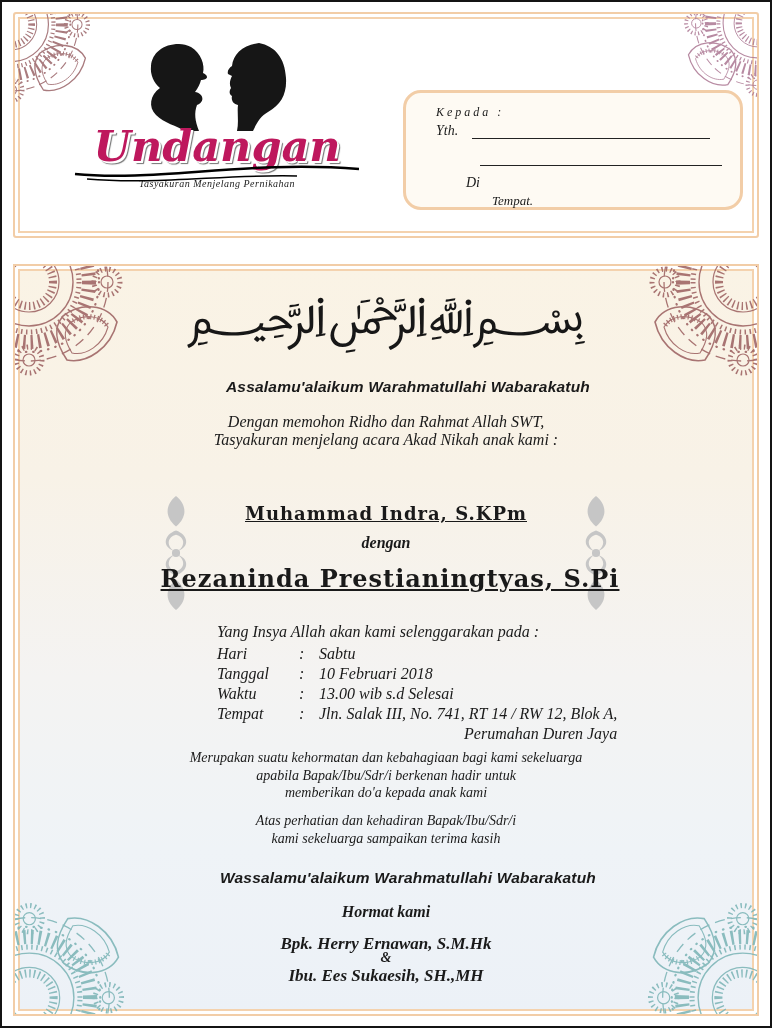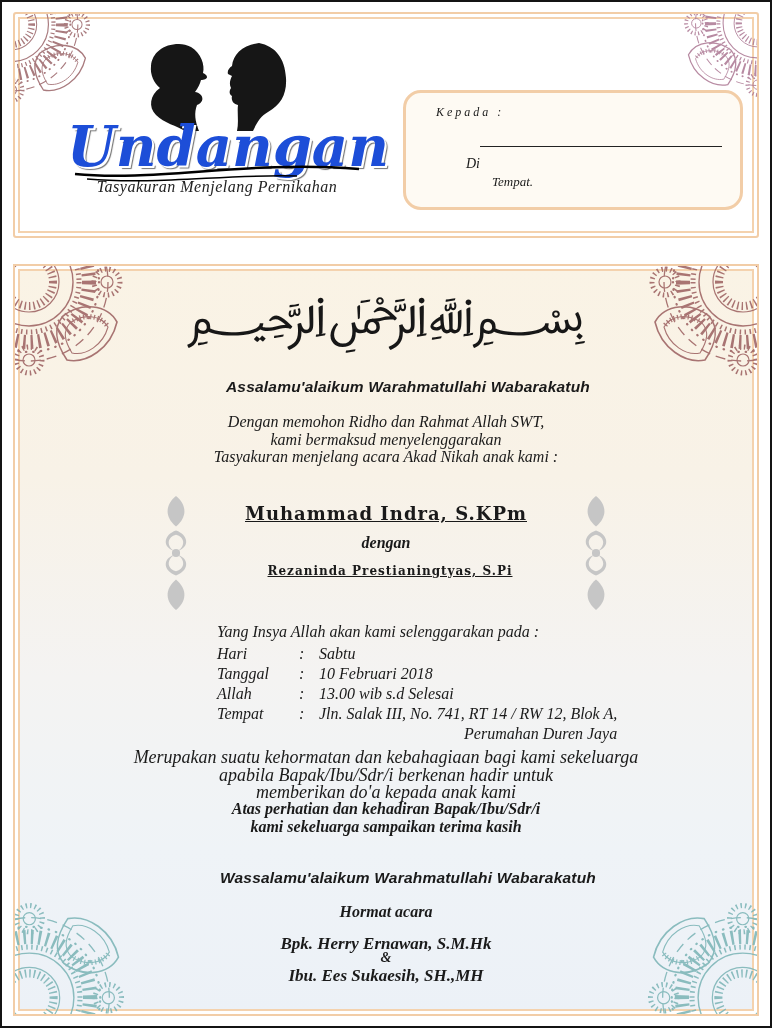--- a/index.html
+++ b/index.html
@@ -16,23 +16,23 @@
   .h-tl{left:-22px;top:-8px;color:#9a6468;}
   .h-tr{right:-18px;top:-8px;color:#ab7692;transform:scaleX(-1);}
   .b-tl{left:-8px;top:-6px;color:#9b5f5f;}
   .b-tr{right:-8px;top:-6px;color:#9b5f5f;transform:scaleX(-1);}
   .b-bl{left:-8px;bottom:-6px;color:#79b3b5;transform:scaleY(-1);}
   .b-br{right:-8px;bottom:-6px;color:#79b3b5;transform:scale(-1,-1);}
 
   
   .silhouettes{position:absolute;left:108px;top:24px;width:190px;height:100px;}
   .logo-wrap{position:absolute;left:52px;top:106px;width:300px;text-align:center;}
-  .logo-title{font-family:"DejaVu Serif",serif;font-style:italic;font-weight:bold;font-size:56px;letter-spacing:0px;line-height:52px;color:#1d4ed8;text-shadow:2px 2px 0 #fff,3px 3px 1px rgba(0,0,0,.55);}
+  .logo-title{font-family:"DejaVu Serif",serif;font-style:italic;font-weight:bold;font-size:43px;letter-spacing:0px;line-height:52px;color:#be185d;text-shadow:2px 2px 0 #fff,3px 3px 1px rgba(0,0,0,.55);}
   .logo-swoosh{position:absolute;left:0;top:40px;width:300px;height:22px;}
-  .logo-subtitle{margin-top:6px;font-style:italic;font-size:16px;letter-spacing:.5px;color:#222;}
+  .logo-subtitle{margin-top:6px;font-style:italic;font-size:10px;letter-spacing:.5px;color:#222;}
 
   .kepada-box{position:absolute;left:388px;top:76px;width:340px;height:120px;box-sizing:border-box;border:3px solid #f2cda7;border-radius:18px;background:#fefaf3;font-style:italic;}
   .kepada-label{margin:12px 0 0 30px;font-size:12px;letter-spacing:3px;}
   .yth-row{display:flex;align-items:flex-end;margin:3px 0 0 30px;}
   .yth-label{font-size:14px;}
   .blank-line{border-bottom:1.5px solid #222;height:13px;}
   .line1{width:238px;margin-left:14px;}
   .line2{width:242px;margin:13px 0 0 74px;}
   .di-label{margin:9px 0 0 60px;font-size:14px;}
   .tempat-label{margin:2px 0 0 86px;font-size:13px;}
@@ -41,35 +41,35 @@
   .content{position:absolute;left:0;top:0;right:0;bottom:0;}
   .blk{position:absolute;left:0;right:0;text-align:center;}
   .script{font-family:"Liberation Serif",serif;font-style:italic;}
   .salam{font-family:"Liberation Sans",sans-serif;font-weight:bold;font-style:italic;font-size:15.5px;letter-spacing:.2px;padding-left:44px;}
 
   .bismillah{top:6px;font-family:"DejaVu Sans",sans-serif;font-size:52px;line-height:86px;color:#171717;}
   .salam-open{top:112px;}
   .intro{top:147px;font-size:16px;line-height:17.5px;}
   .groom{top:237px;font-size:18px;font-weight:bold;letter-spacing:1px;text-decoration:underline;font-family:"DejaVu Serif",serif;}
   .conj{top:268px;font-size:16px;font-weight:bold;}
-  .bride{top:298px;font-size:12px;font-weight:bold;letter-spacing:1px;text-decoration:underline;font-family:"DejaVu Serif",serif;margin-left:8px;}
+  .bride{top:298px;font-size:24px;font-weight:bold;letter-spacing:1px;text-decoration:underline;font-family:"DejaVu Serif",serif;margin-left:8px;}
   .flourish{position:absolute;width:46px;height:118px;top:228px;color:#c6c6c6;}
   .f-left{left:138px;}
   .f-right{right:138px;transform:scaleX(-1);}
 
   .schedule{position:absolute;left:202px;top:356px;text-align:left;font-size:16px;line-height:20px;}
   .sch-intro{font-style:italic;margin-bottom:2px;}
   .sch-row{font-style:italic;}
   .sch-label{display:inline-block;width:82px;}
   .sch-colon{display:inline-block;width:8px;}
   .sch-value{margin-left:12px;}
   .sch-wrap{margin-left:102px;text-align:right;}
 
-  .message{top:483px;font-size:18px;line-height:17.5px;text-align:center;}
-  .thanks{top:534px;font-size:16px;line-height:17.5px;font-weight:bold;}
+  .message{top:483px;font-size:14px;line-height:17.5px;text-align:center;}
+  .thanks{top:546px;font-size:14px;line-height:17.5px;}
   .salam-close{top:603px;}
   .regards{top:637px;font-size:16px;font-weight:bold;}
   .father{top:668px;font-size:17px;font-weight:bold;}
   .amp{top:684px;font-size:14px;font-weight:bold;}
   .mother{top:700px;font-size:17px;font-weight:bold;}
 </style>
 </head>
 <body>
 
 <svg width="0" height="0" style="position:absolute" aria-hidden="true">
@@ -136,20 +136,24 @@
       <svg class="logo-swoosh" viewBox="0 0 300 22">
         <path d="M8,14 C90,22 180,0 292,9" fill="none" stroke="#000" stroke-width="2.5"></path>
         <path d="M20,19 C90,25 160,14 230,16" fill="none" stroke="#000" stroke-width="1.6"></path>
       </svg>
       <div class="logo-title">Undangan</div>
       <div class="logo-subtitle">Tasyakuran Menjelang Pernikahan</div>
     </div>
 
     <div class="kepada-box">
       <div class="kepada-label">Kepada :</div>
+      <div class="yth-row">
+        <span class="yth-label">Yth.</span>
+        <span class="blank-line line1"></span>
+      </div>
       <div class="blank-line line2"></div>
       <div class="di-label">Di</div>
       <div class="tempat-label">Tempat.</div>
     </div>
   </div>
 
   <div class="card card-bottom">
     <span class="henna b-tl">
       <svg width="150" height="150">
           <use href="#henna-corner"></use>
@@ -172,21 +176,20 @@
     </span>
 
     <div class="content">
 
       <div class="blk bismillah">﷽</div>
 
       <div class="blk salam salam-open">Assalamu'alaikum Warahmatullahi Wabarakatuh</div>
 
       <div class="blk intro script">
         <div>Dengan memohon Ridho dan Rahmat Allah SWT,</div>
-        <div>kami bermaksud menyelenggarakan</div>
         <div>Tasyakuran menjelang acara Akad Nikah anak kami :</div>
       </div>
 
       <span class="flourish f-left">
         <svg width="46" height="118">
             <use href="#flourish"></use>
           </svg>
       </span>
       <span class="flourish f-right">
         <svg width="46" height="118">
@@ -200,41 +203,41 @@
 
       <div class="schedule">
         <div class="sch-intro">Yang Insya Allah akan kami selenggarakan pada :</div>
         <div class="sch-row">
           <span class="sch-label">Hari</span><span class="sch-colon">:</span><span class="sch-value">Sabtu</span>
         </div>
         <div class="sch-row">
           <span class="sch-label">Tanggal</span><span class="sch-colon">:</span><span class="sch-value">10 Februari 2018</span>
         </div>
         <div class="sch-row">
-          <span class="sch-label">Allah</span><span class="sch-colon">:</span><span class="sch-value">13.00 wib s.d Selesai</span>
+          <span class="sch-label">Waktu</span><span class="sch-colon">:</span><span class="sch-value">13.00 wib s.d Selesai</span>
         </div>
         <div class="sch-row">
           <span class="sch-label">Tempat</span><span class="sch-colon">:</span><span class="sch-value">Jln. Salak III, No. 741, RT 14 / RW 12, Blok A,</span>
           <div class="sch-wrap">Perumahan Duren Jaya</div>
         </div>
       </div>
 
       <div class="blk message script">
         <div>Merupakan suatu kehormatan dan kebahagiaan bagi kami sekeluarga</div>
         <div>apabila Bapak/Ibu/Sdr/i berkenan hadir untuk</div>
         <div>memberikan do'a kepada anak kami</div>
       </div>
 
       <div class="blk thanks script">
         <div>Atas perhatian dan kehadiran Bapak/Ibu/Sdr/i</div>
         <div>kami sekeluarga sampaikan terima kasih</div>
       </div>
 
       <div class="blk salam salam-close">Wassalamu'alaikum Warahmatullahi Wabarakatuh</div>
 
-      <div class="blk regards script">Hormat acara</div>
+      <div class="blk regards script">Hormat kami</div>
       <div class="blk father script">Bpk. Herry Ernawan, S.M.Hk</div>
       <div class="blk amp script">&amp;</div>
       <div class="blk mother script">Ibu. Ees Sukaesih, SH.,MH</div>
 
     </div>
   </div>
 </div>
 
 </body></html>

